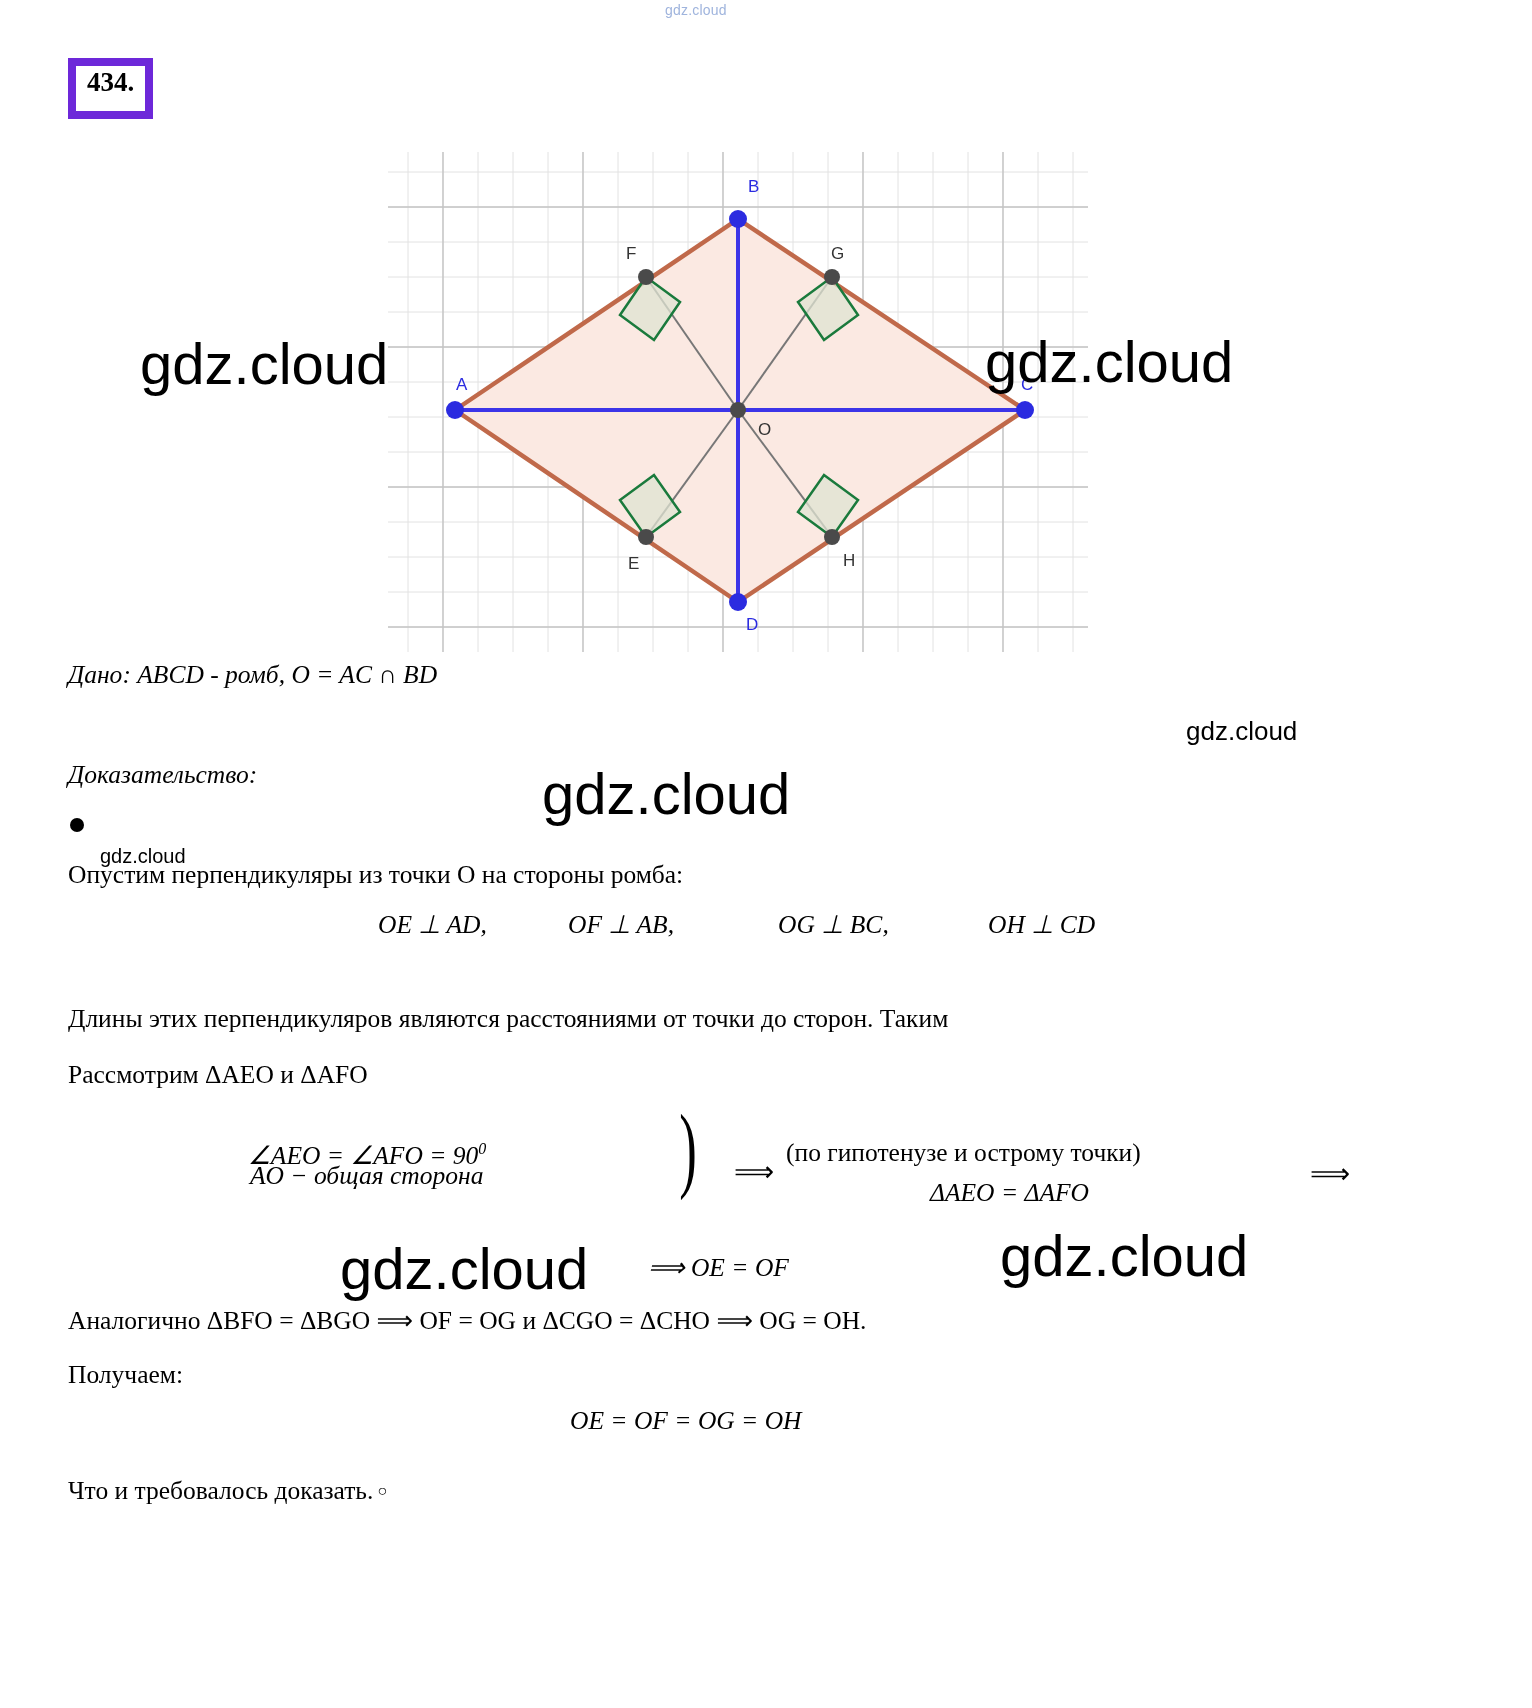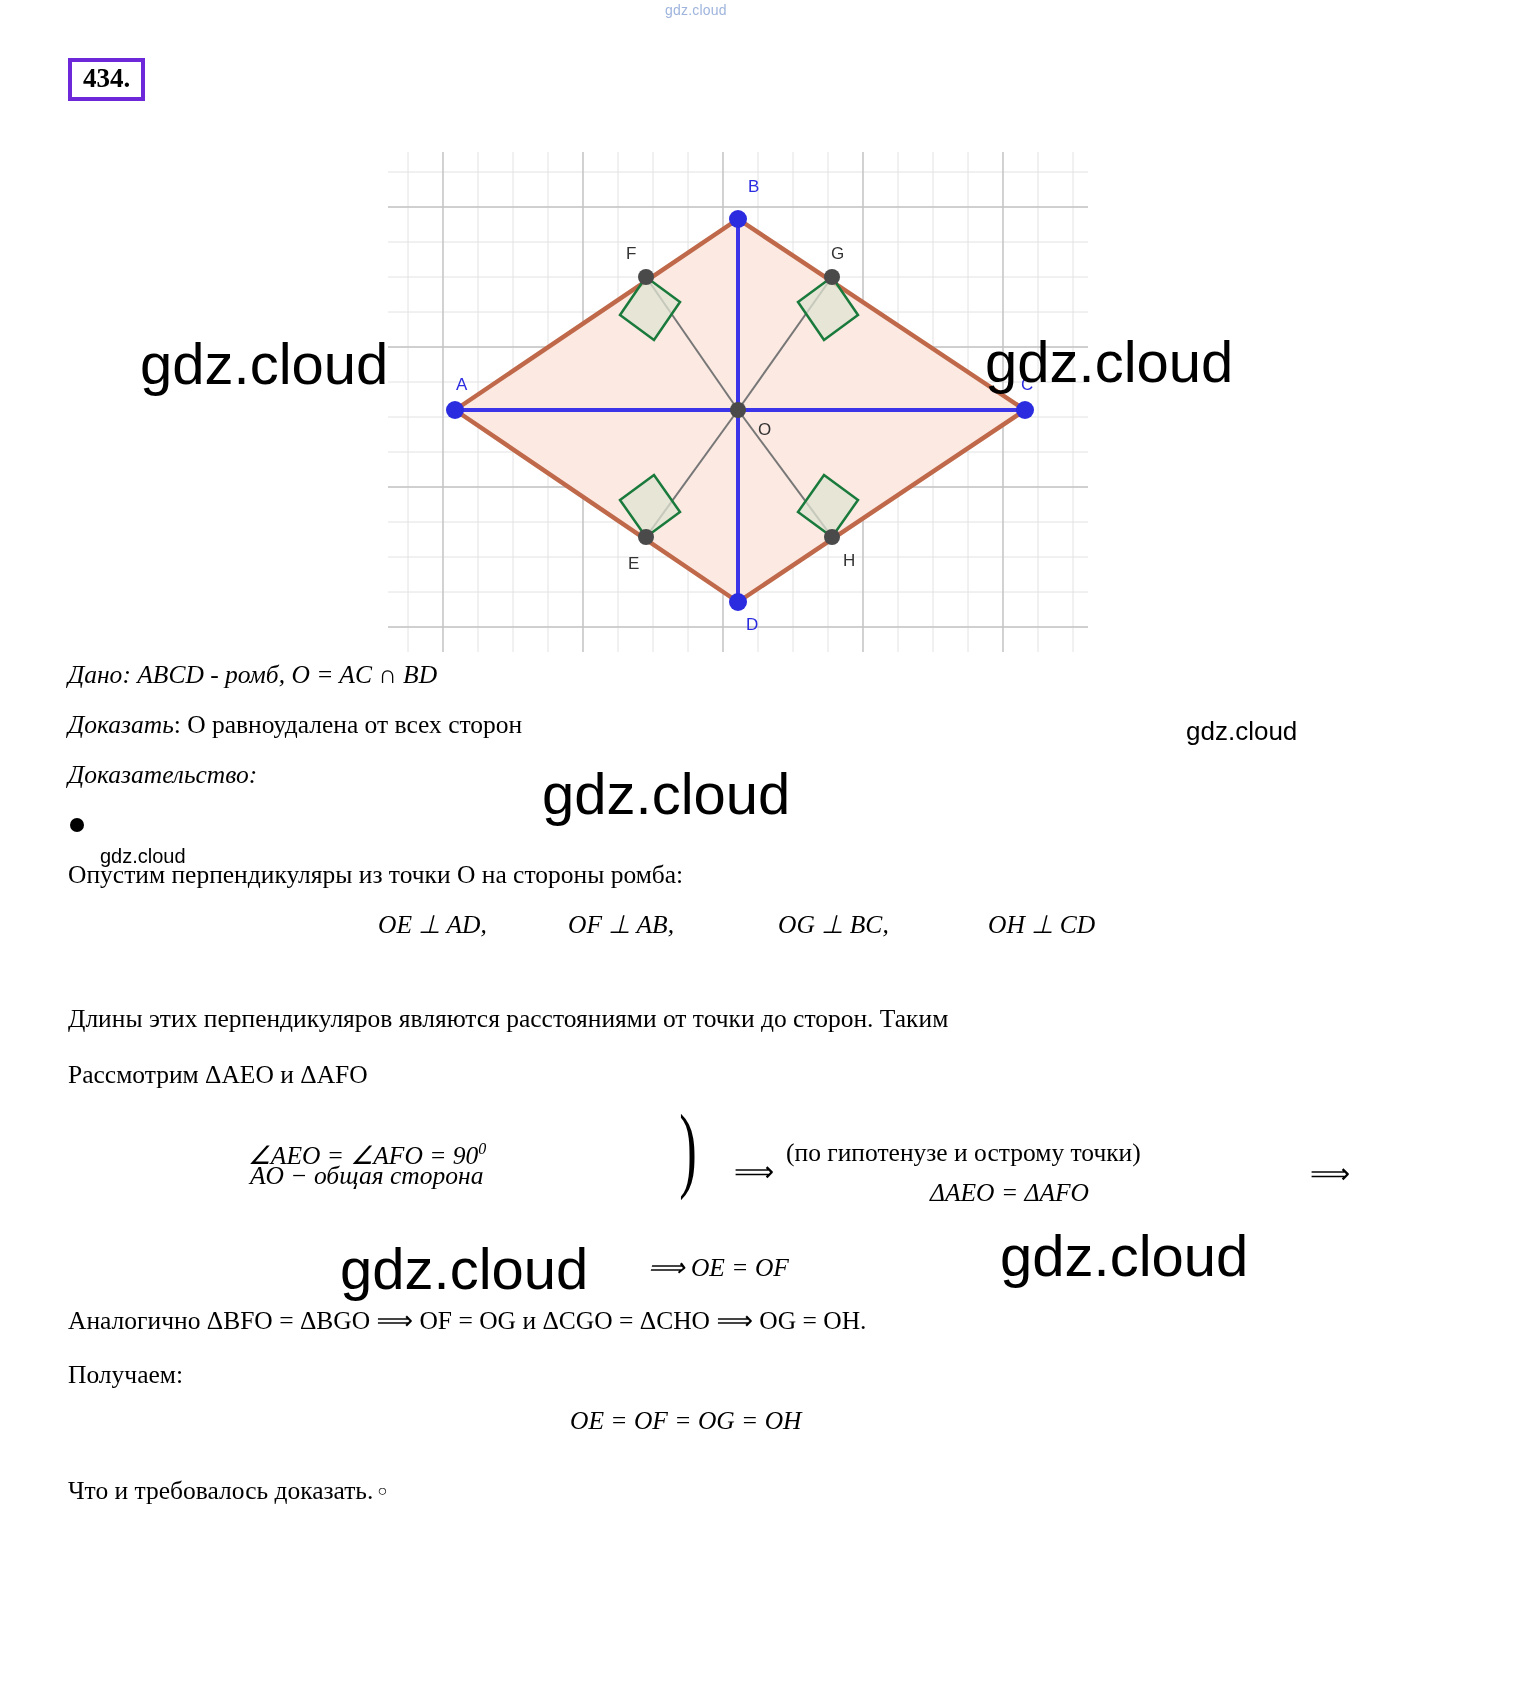--- a/index.html
+++ b/index.html
@@ -42,22 +42,22 @@
   .wm-d { left: 1186px; top: 716px;  font-size: 26px; }
   .wm-e { left: 100px;  top: 845px;  font-size: 20px; }
   .wm-f { left: 340px;  top: 1235px; font-size: 58px; }
   .wm-g { left: 1000px; top: 1222px; font-size: 58px; }
 
   
   .task-num {
     position: absolute;
     left: 68px;
     top: 58px;
-    border: 4px solid #6d28d9;
-    padding: 3px 11px 5px 11px;
+    border: 8px solid #6d28d9;
+    padding: 3px 11px 15px 11px;
     font-family: "Liberation Serif", serif;
     font-weight: bold;
     font-size: 27px;
     line-height: 1;
   }
 
   
   .figure {
     position: absolute;
     left: 388px;
@@ -195,23 +195,20 @@
       <text x="240" y="417" font-family="Liberation Sans, sans-serif" font-size="17" fill="#333">E</text>
       <text x="455" y="414" font-family="Liberation Sans, sans-serif" font-size="17" fill="#333">H</text>
       <text x="370" y="283" font-family="Liberation Sans, sans-serif" font-size="17" fill="#333">O</text>
     </svg>
   </div>
 
   <div class="txt" style="left:68px; top:662px;">
     <span class="it">Дано</span><span class="it">: ABCD - ромб, O = AC ∩ BD</span>
   </div>
 
-  <div class="txt" style="left:68px; top:712px;">
-    <span class="it">Доказать</span><span>: O равноудалена от всех сторон</span>
-  </div>
 
   <div class="txt it" style="left:68px; top:762px;">
     <span>Доказательство</span><span>:</span>
   </div>
 
   <div class="bullet"></div>
 
   <div class="txt" style="left:68px; top:862px;">Опустим перпендикуляры из точки O на стороны ромба:</div>
 
   <div class="txt it" style="left:342px; top:912px;margin-left:36px;">OE ⊥ AD,</div>

